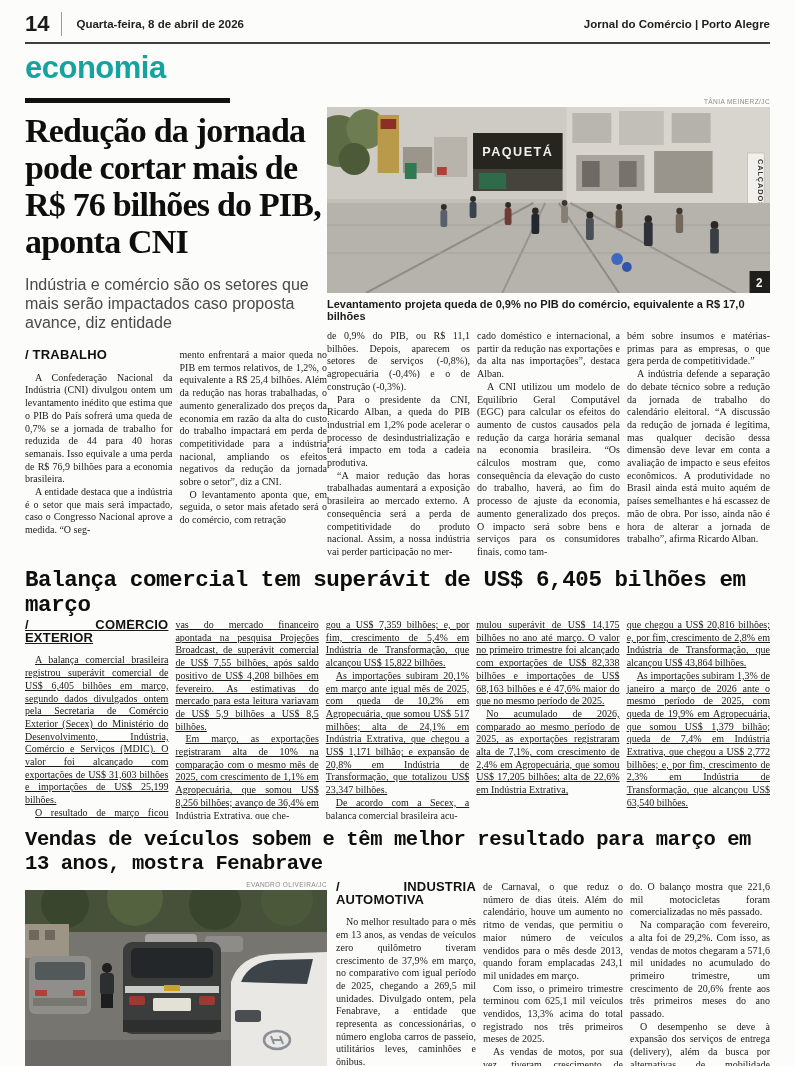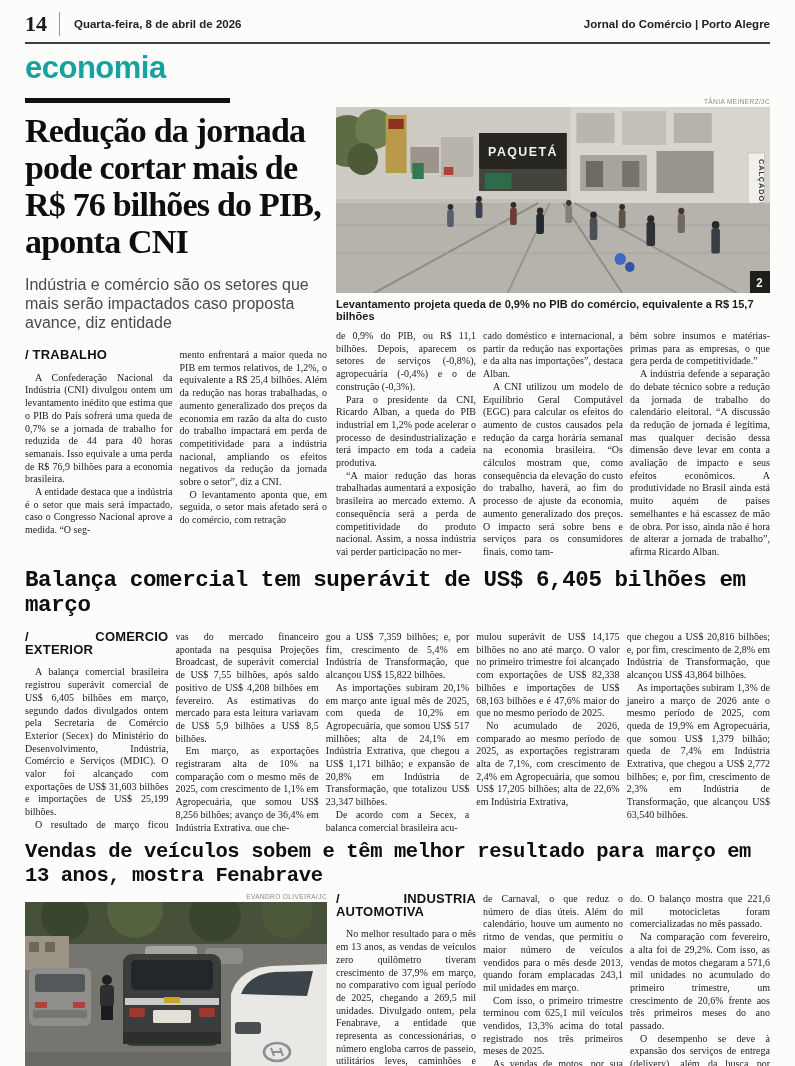--- a/index.html
+++ b/index.html
@@ -4,60 +4,60 @@
 <style>
   * { margin:0; padding:0; box-sizing:border-box; }
   body { background:#e9e8e5; font-family:"Liberation Serif", serif; }
   .page{
     width:795px; height:1066px; margin:0 auto; background:#fcfcfb;
     padding:10px 25px 8px 25px; overflow:hidden; position:relative;
     color:#1a1a1a;
   }
   
   .folio{ display:flex; align-items:center; height:34px; border-bottom:2px solid #3f3f3f; padding-bottom:4px; }
-  .folio .pagenum{ font-family:Liberation Serif, serif; font-weight:bold; font-size:22px; padding-right:12px; }
+  .folio .pagenum{ font-family:Liberation Sans, sans-serif; font-weight:bold; font-size:22px; padding-right:12px; }
   .folio .vsep{ width:1px; height:24px; background:#9a9a9a; margin-right:14px; }
   .folio .date{ font-family:"Liberation Sans",sans-serif; font-weight:bold; font-size:11.5px; color:#222; }
   .folio .masthead{ margin-left:auto; font-family:"Liberation Sans",sans-serif; font-weight:bold; font-size:11.5px; color:#222; }
   
   .section-title{
     font-family:"Liberation Sans",sans-serif; font-weight:bold; font-size:31px;
     letter-spacing:-0.5px; margin-top:7px; line-height:34px;
   }
   
   .kicker{ font-family:"Liberation Sans",sans-serif; font-weight:bold; font-size:13px; letter-spacing:.2px; color:#111; margin-bottom:10px; }
   .caption{ font-family:"Liberation Sans",sans-serif; font-weight:bold; font-size:11px; color:#1c1c1c; margin-top:5px; }
   .credit{ font-family:"Liberation Sans",sans-serif; font-size:6.5px; letter-spacing:.4px; color:#8b8a85; text-align:right; height:9px; }
   .cols{ display:flex; gap:7px; overflow:hidden; }
   .col{ flex:1 1 0; font-size:10px; line-height:12.7px; text-align:justify; hyphens:auto; -webkit-hyphens:auto; }
   .col p{ text-indent:10px; }
   .col:not(.first) p:first-child{ text-indent:0; }
   
-  .art1{ display:flex; gap:9px; margin-top:13px; }
+  .art1{ display:flex; margin-top:13px; }
   .art1-left{ width:302px; flex:0 0 302px; }
   .headline-rule{ width:205px; height:5px; background:#121212; }
   .h-main{
     font-family:"Liberation Serif",serif; font-weight:bold; font-size:34px;
     line-height:37px; letter-spacing:-0.8px; margin-top:9px; color:#0e0e0e;
   }
   .subhead{
     font-family:"Liberation Sans",sans-serif; font-size:16px; line-height:19px;
     color:#4a4a4a; margin-top:15px;
   }
   .art1-left .cols{ margin-top:17px; height:198px; }
   .art1-right{ flex:1 1 auto; min-width:0; }
   .photo-frame{ width:100%; display:block; }
   .art1-right .cols{ margin-top:8px; height:226px; }
   
   .h-sec{
     font-family:Liberation Mono, monospace; font-weight:bold; color:#0e0e0e; letter-spacing:-0.4px;
   }
   .art2{ margin-top:12px; }
   .art2 .h-sec{ font-size:22.5px; line-height:25px; }
-  .art2 .cols{ margin-top:13px; height:200px; }
+  .art2 .cols{ margin-top:1px; height:200px;text-decoration:underline; }
   .art3{ margin-top:9px; }
   .art3 .h-sec{ font-size:20.5px; line-height:24px; }
   .art3-body{ display:flex; gap:9px; margin-top:5px; }
   .art3-photo{ width:302px; flex:0 0 302px; }
   .art3 .cols{ flex:1 1 auto; min-width:0; height:218px; }
 </style>
 </head>
 <body>
 
 <div class="page">
@@ -194,21 +194,21 @@
         <g>
           <circle cx="298" cy="152" r="6" fill="#3f68c0"></circle>
             <circle cx="308" cy="160" r="5" fill="#2e55a8"></circle>
         </g>
 
         <g>
           <rect x="434" y="164" width="21" height="22" fill="#1f1e1a"></rect>
           <text x="444" y="180" text-anchor="middle" font-family="Liberation Sans, sans-serif" font-size="12" font-weight="bold" fill="#f5f4f0">2</text>
         </g>
       </svg>
-      <div class="caption">Levantamento projeta queda de 0,9% no PIB do comércio, equivalente a R$ 15,7 bilhões</div>
+      <div class="caption">Levantamento projeta queda de 0,9% no PIB do comércio, equivalente a R$ 17,0 bilhões</div>
       <div class="cols">
         <div class="col">
           <div>
               <p>de 0,9% do PIB, ou R$ 11,1 bilhões. Depois, aparecem os setores de serviços (-0,8%), agropecuária (-0,4%) e o de construção (-0,3%).</p>
               <p>Para o presidente da CNI, Ricardo Alban, a queda do PIB industrial em 1,2% pode acelerar o processo de desindustrialização e terá impacto em toda a cadeia produtiva.</p>
               <p>“A maior redução das horas trabalhadas aumentará a exposição brasileira ao mercado externo. A consequência será a perda de competitividade do produto nacional. Assim, a nossa indústria vai perder participação no mer-</p>
             </div>
         </div>
         <div class="col">
           <div>

